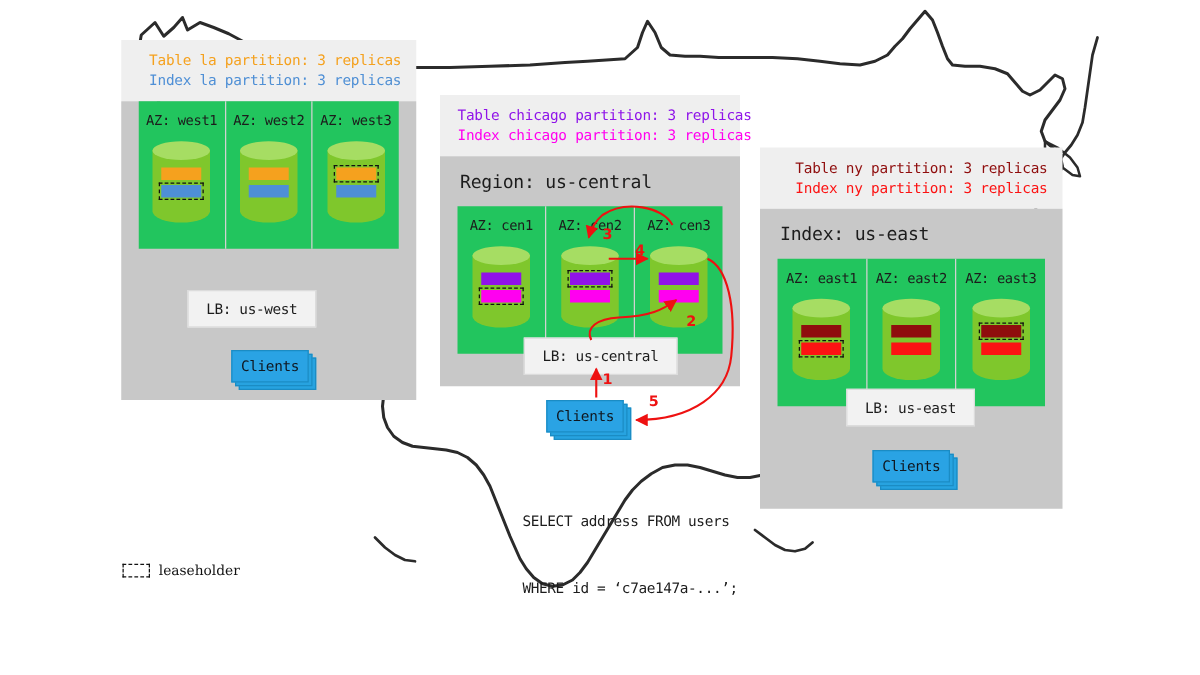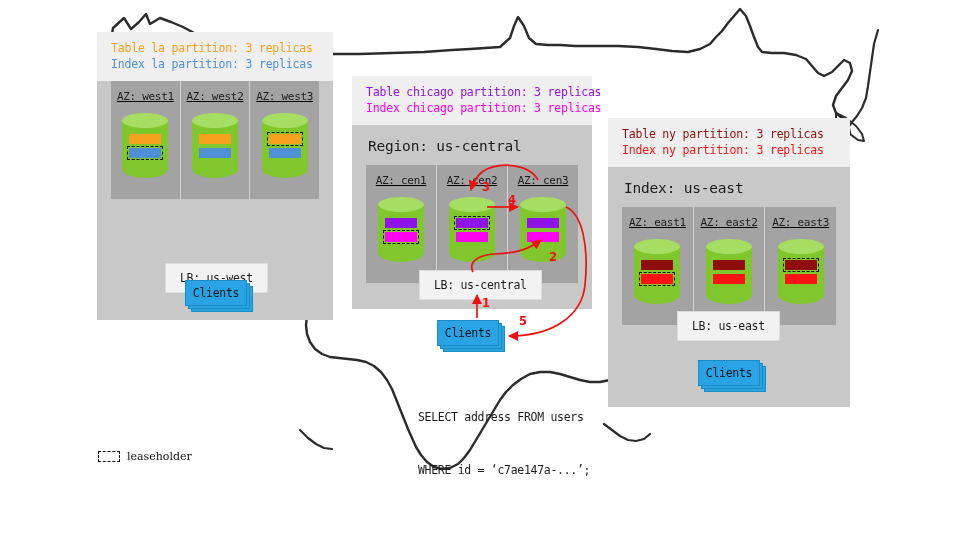--- a/index.html
+++ b/index.html
@@ -25,33 +25,32 @@
   
   .region-block { position: absolute; }
   .hdr {
     background: #efefef;
     padding: 8px 12px 8px 14px;
     line-height: 1.42;
     font-size: 11.5px;
     letter-spacing: -0.2px;
     white-space: nowrap;
   }
-  .hdr .l2 { display: block; }
+  .hdr .l2 { display: block; text-align: right; }
   .region-body { background: #c8c8c8; padding: 0; }
   .region-title {
     font-size: 14.5px;
     color: #1c1c1c;
     padding: 13px 0 11px 16px;
     letter-spacing: -0.2px;
   }
   .az-row {
-    background: #a3a3a3;
+    background: #22c55e;
     margin: 0 14px;
     display: flex;
-    text-decoration: underline;
   }
   .az-cell {
     flex: 1 1 0;
     padding: 9px 0 14px 0;
     text-align: center;
     border-right: 1px solid #d2d2d2;
   }
   .az-cell:last-child { border-right: none; }
   .az-label {
     font-size: 11px;
@@ -247,21 +246,21 @@
             <div class="top"></div>
             <div class="bar b1 lease" style="background:#f5a11e"></div>
             <div class="bar b2" style="background:#4e8fd6"></div>
           </div>
         </div>
 
       </div>
     </div>
   </div>
 
-  <div class="lb" style="left:165px; top:232px;margin-top:31px;">LB: us-west</div>
+  <div class="lb" style="left:150px; top:232px;">LB: us-west</div>
 
   <div class="clients" style="left:185px; top:280px;">
     <div class="sh s3"></div>
     <div class="sh s2"></div>
     <div class="sh s1"></div>
     <div class="lbl">Clients</div>
   </div>
 
   <div class="region-block" style="left:352px; top:76px; width:240px;">
     <div class="hdr">

